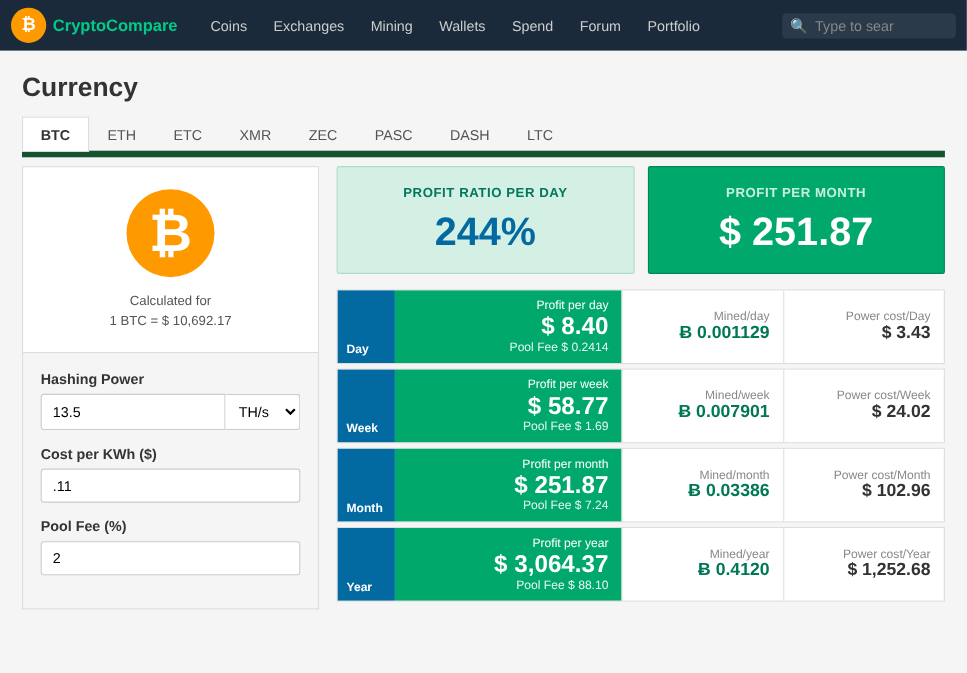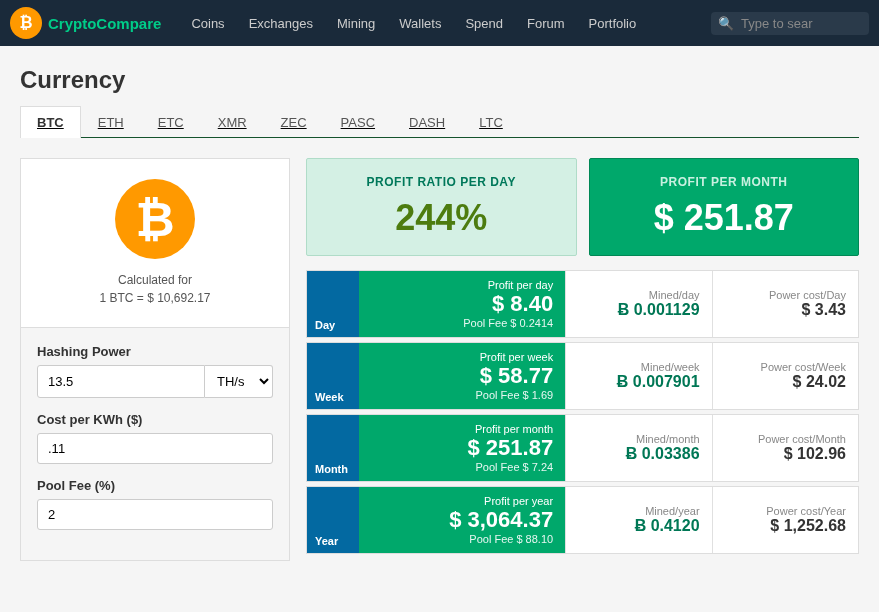--- a/index.html
+++ b/index.html
@@ -63,23 +63,22 @@
       font-size: 24px;
       font-weight: bold;
       color: #333;
       margin-bottom: 12px;
     }
 
     
     .currency-tabs {
       display: flex;
       gap: 0;
-      margin-bottom: 20px;
-      border-bottom: 1px solid #14532d;
-      text-decoration: underline;
+      margin-bottom: 8px;
+      border-bottom: 6px solid #14532d;
     }
     .currency-tab {
       padding: 8px 16px;
       cursor: pointer;
       font-size: 13px;
       color: #555;
       border: 1px solid transparent;
       border-bottom: none;
       margin-bottom: -1px;
     }
@@ -192,21 +191,21 @@
       text-transform: uppercase;
       letter-spacing: 0.5px;
       margin-bottom: 8px;
     }
     .stat-card.light .stat-label { color: #00785a; }
     .stat-card.dark .stat-label { color: #c8f0e0; }
     .stat-value {
       font-size: 36px;
       font-weight: bold;
     }
-    .stat-card.light .stat-value { color: #4d7c0f; }
+    .stat-card.light .stat-value { color: #0369a1; }
     .stat-card.dark .stat-value { color: white; }
 
     
     .profit-rows { display: flex; flex-direction: column; gap: 4px; }
     .profit-row {
       display: flex;
       background: white;
       border: 1px solid #ddd;
       min-height: 60px;
     }

